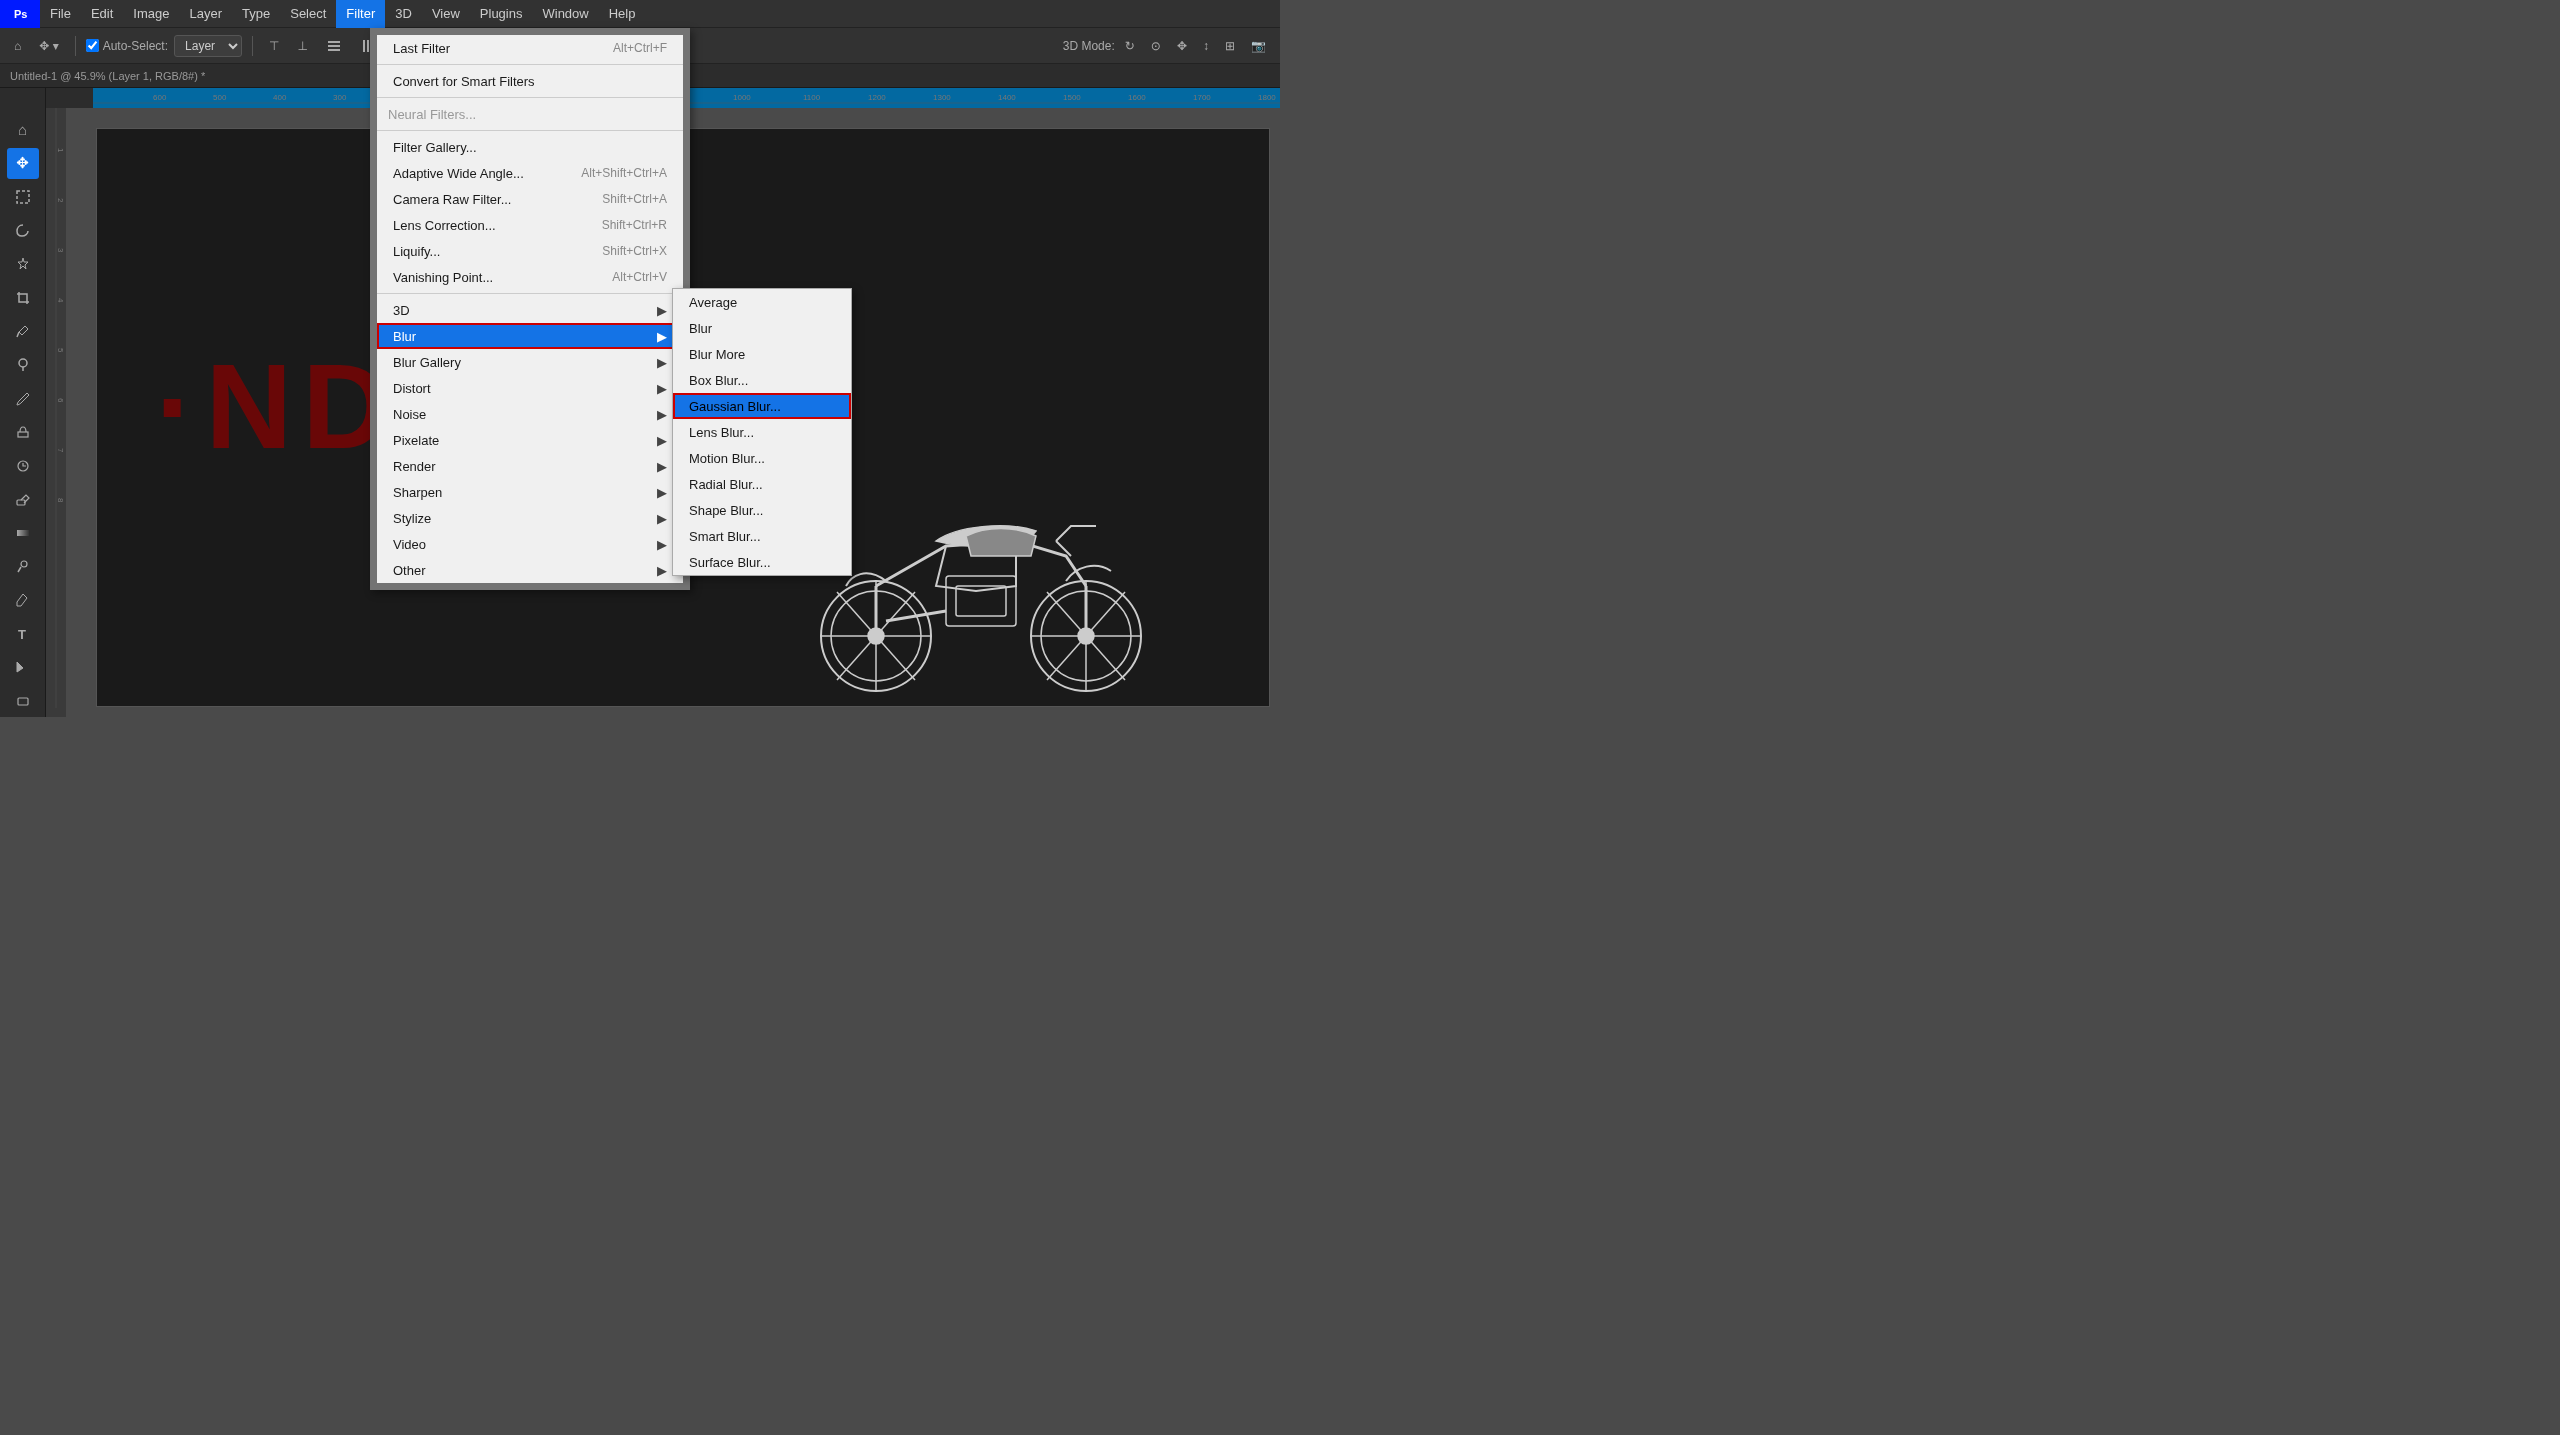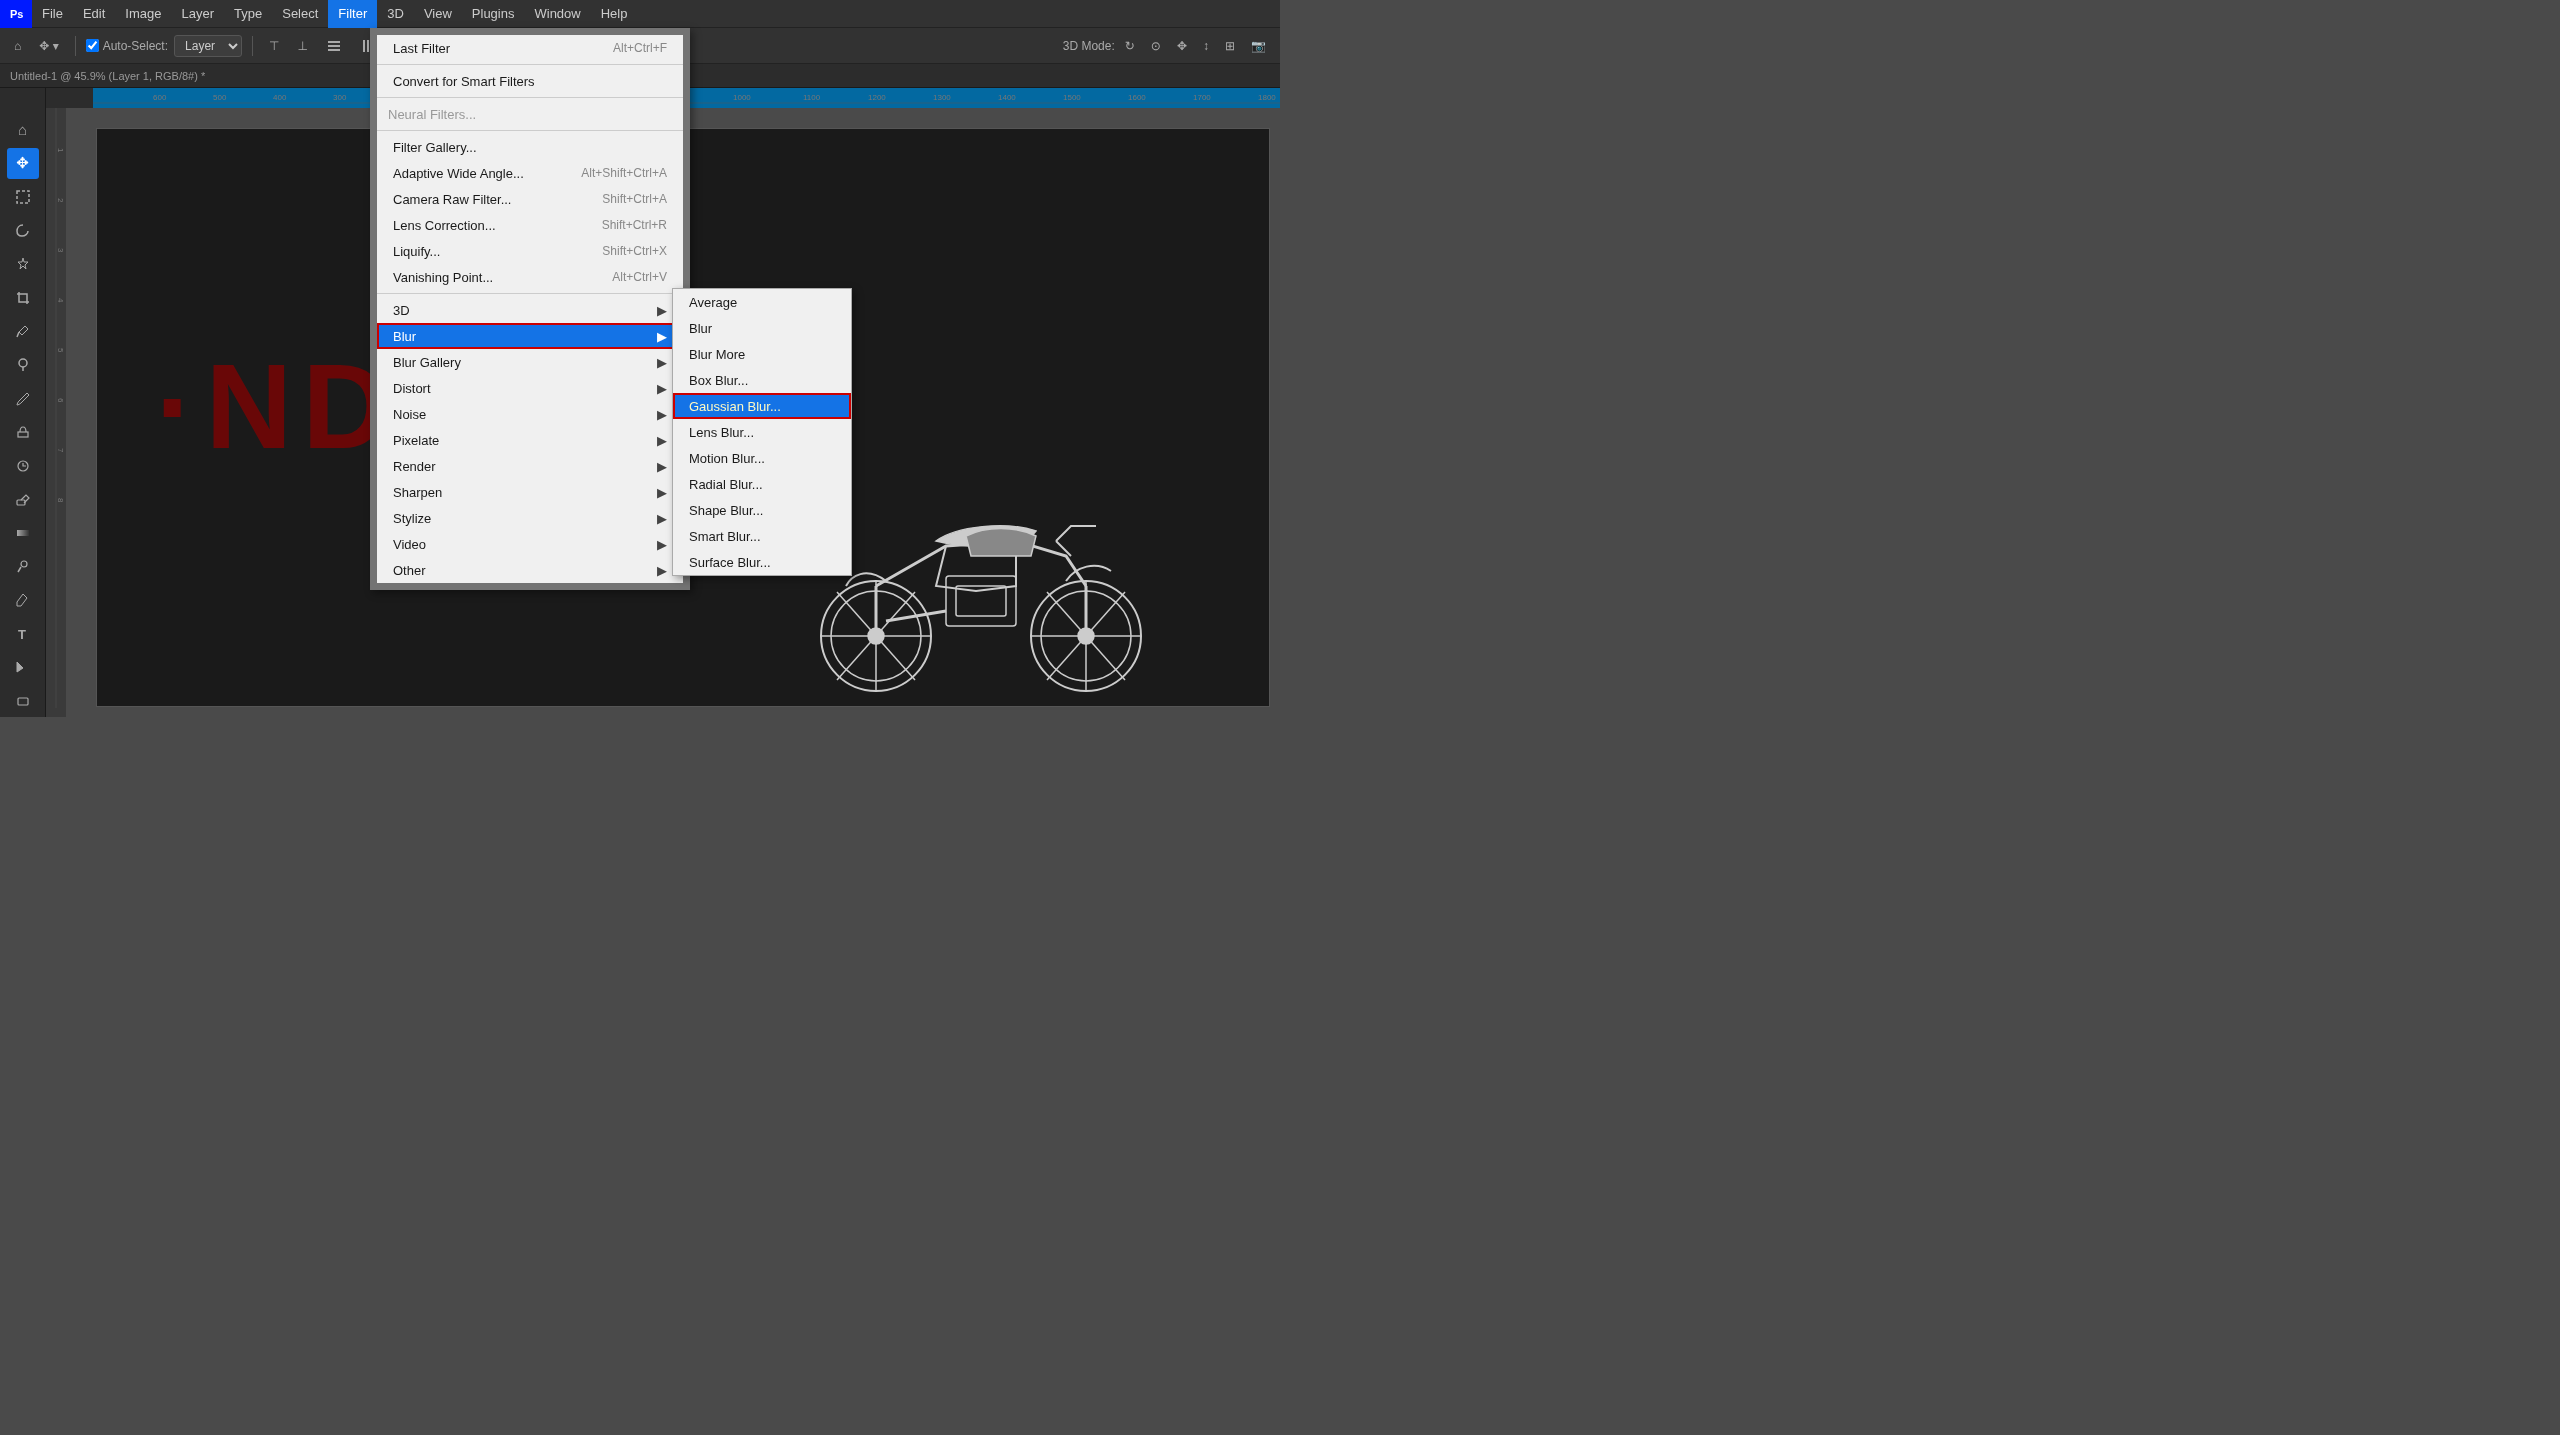--- a/index.html
+++ b/index.html
@@ -19,21 +19,21 @@
       display: flex;
       align-items: center;
       background: #323232;
       height: 28px;
       width: 100%;
       border-bottom: 1px solid #222;
       position: relative;
       z-index: 100;
     }
     .menubar-app-icon {
-      width: 32px;
+      width: 40px;
       height: 28px;
       display: flex;
       align-items: center;
       justify-content: center;
       background: #001aff;
       color: white;
       font-size: 12px;
       font-weight: bold;
       flex-shrink: 0;
     }
@@ -653,21 +653,21 @@
     <div class="submenu-item">
       <span>Blur</span>
     </div>
     <div class="submenu-item">
       <span>Blur More</span>
     </div>
     <div class="submenu-item">
       <span>Box Blur...</span>
     </div>
 
-    <div class="submenu-item highlighted" style="background:#1473e6; color:#fef9c3; outline:2px solid #cc0000; outline-offset:-2px;">
+    <div class="submenu-item highlighted" style="background:#1473e6; color:#000000; outline:2px solid #cc0000; outline-offset:-2px;">
       <span>Gaussian Blur...</span>
     </div>
     <div class="submenu-item">
       <span>Lens Blur...</span>
     </div>
     <div class="submenu-item">
       <span>Motion Blur...</span>
     </div>
     <div class="submenu-item">
       <span>Radial Blur...</span>

